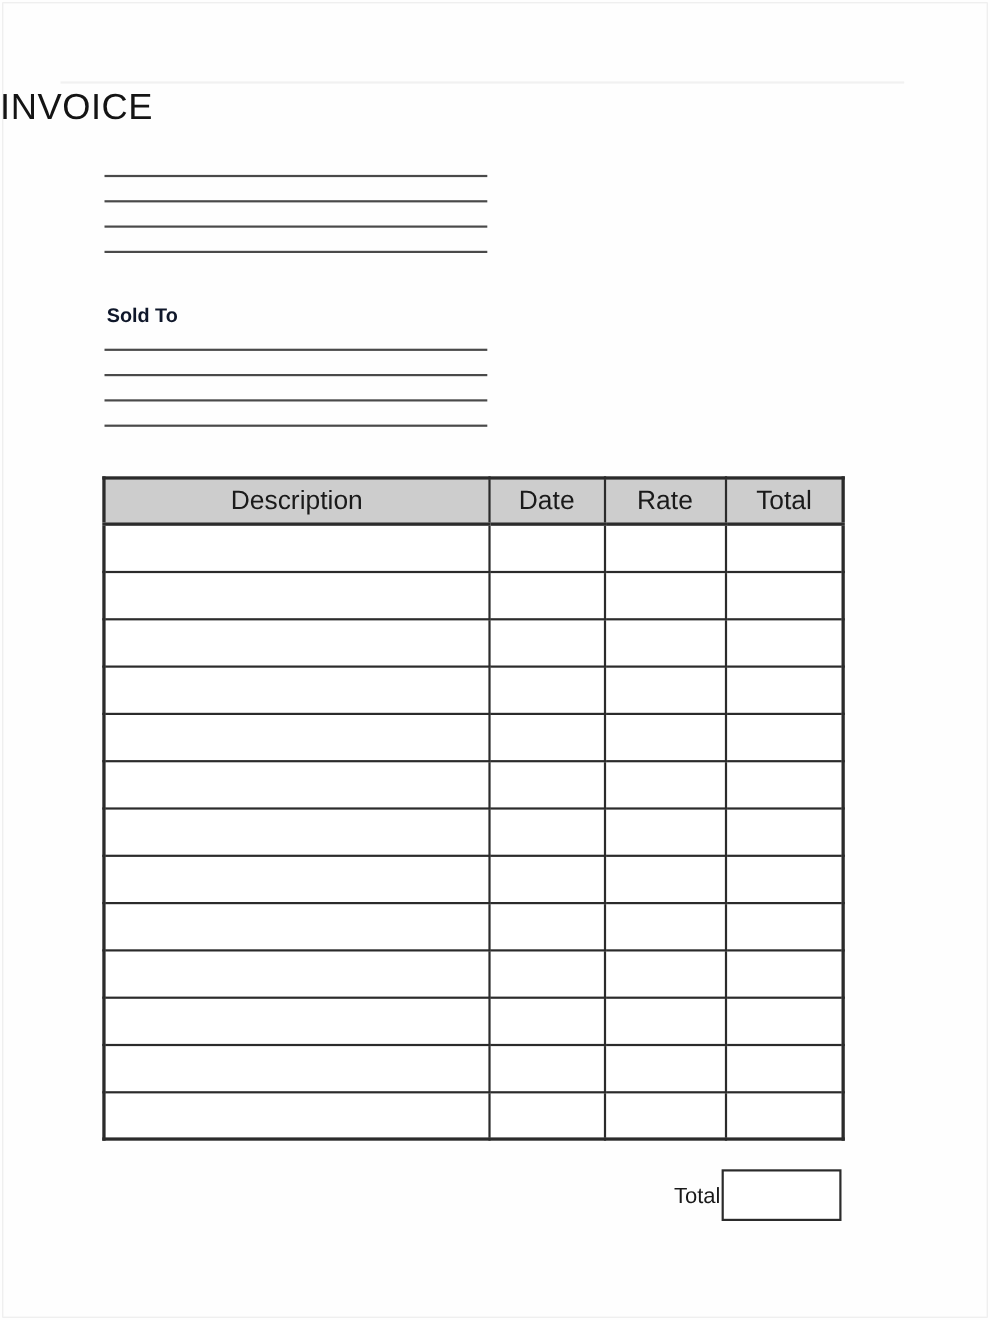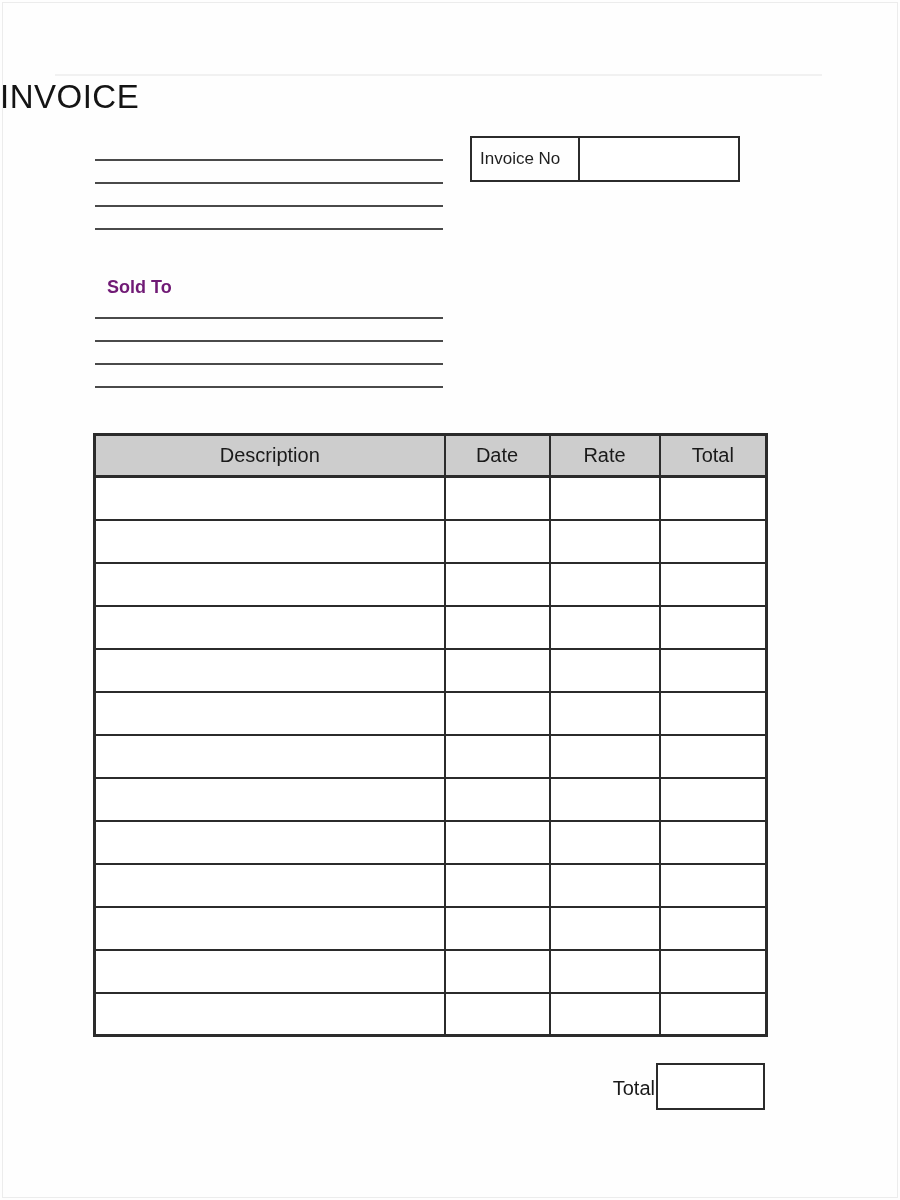--- a/index.html
+++ b/index.html
@@ -55,40 +55,40 @@
     height: 44px;
     font-size: 17px;
     color: #1f1f1f;
     vertical-align: middle;
   }
   .meta-table td.label { width: 108px; padding-left: 8px; }
   .meta-table td.value { width: 160px; background: #fff; }
 
   .sold-to {
     position: absolute;
-    left: 107px; top: 277px;
+    left: 97px; top: 277px;
     font-size: 18px;
     font-weight: bold;
-    color: #701a75;
+    color: #0f172a;
   }
 
   
   .items { position: absolute; left: 93px; top: 433px; }
   .items-table {
     border-collapse: collapse;
     table-layout: fixed;
     width: 672px;
     border: 3px solid #2b2b2b;
   }
   .items-table th {
     background: #cdcdcd;
     border: 2px solid #2b2b2b;
     border-bottom: 3px solid #2b2b2b;
     height: 42px;
-    font-size: 20px;
+    font-size: 24px;
     font-weight: normal;
     color: #1a1a1a;
     text-align: center;
     vertical-align: middle;
   }
   .items-table td {
     border: 2px solid #2b2b2b;
     height: 43px;
     background: #fff;
   }
@@ -124,24 +124,20 @@
   <div class="addr-lines top">
       <div class="rule"></div>
       <div class="rule"></div>
       <div class="rule"></div>
       <div class="rule"></div>
     </div>
 
   <div class="meta-box">
     <table class="meta-table">
       <tbody>
-        <tr>
-          <td class="label">Invoice No</td>
-          <td class="value"></td>
-        </tr>
       </tbody>
     </table>
   </div>
 
   <div class="sold-to">Sold To</div>
 
   <div class="addr-lines sold">
       <div class="rule"></div>
       <div class="rule"></div>
       <div class="rule"></div>

